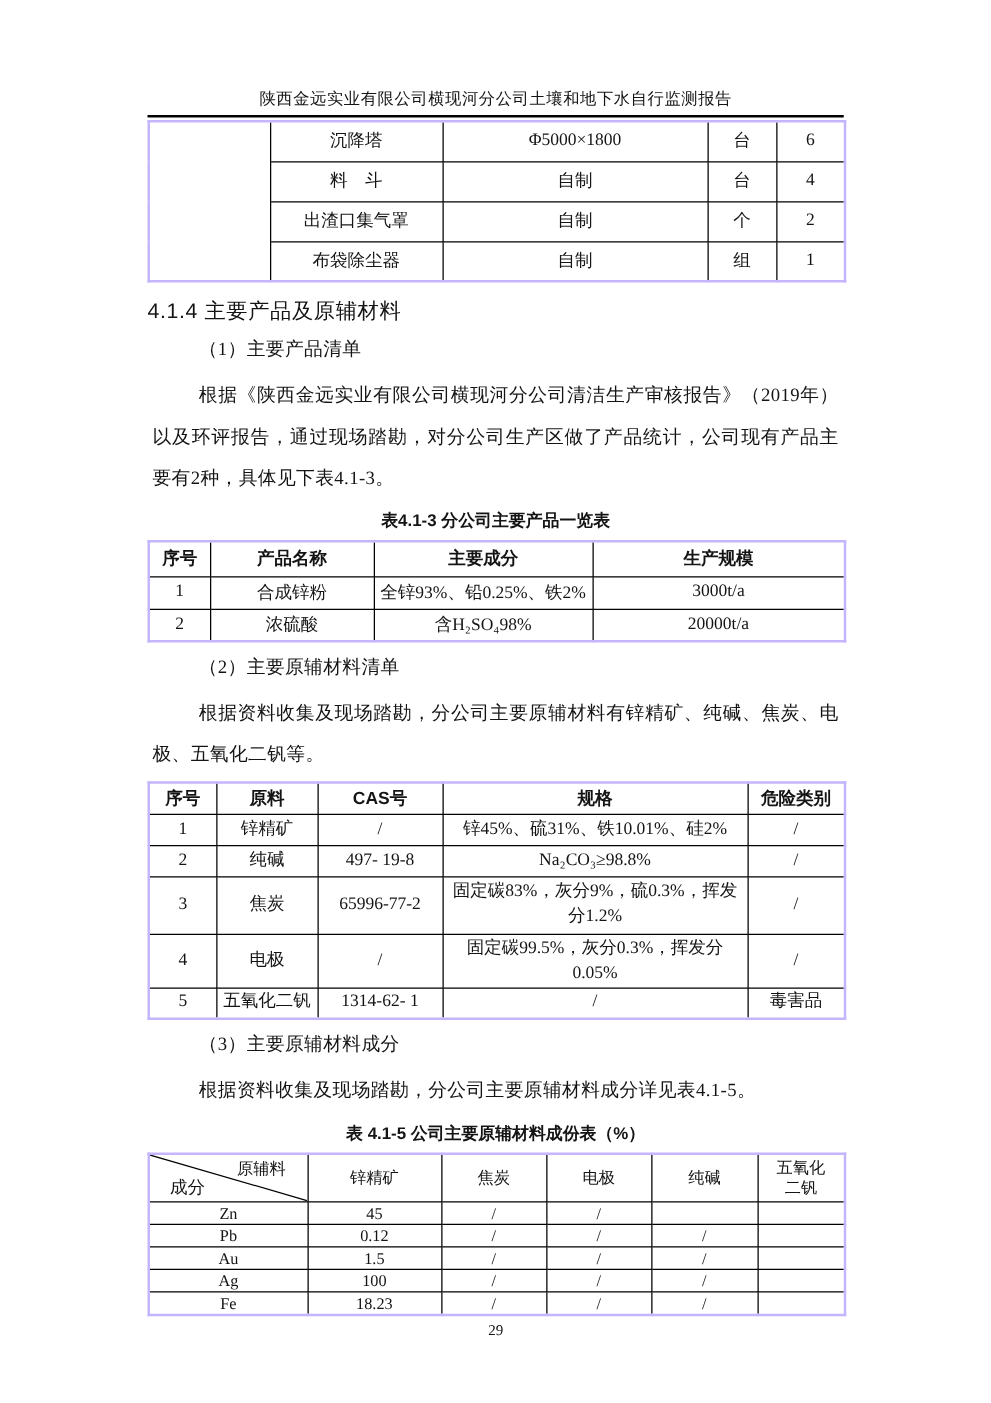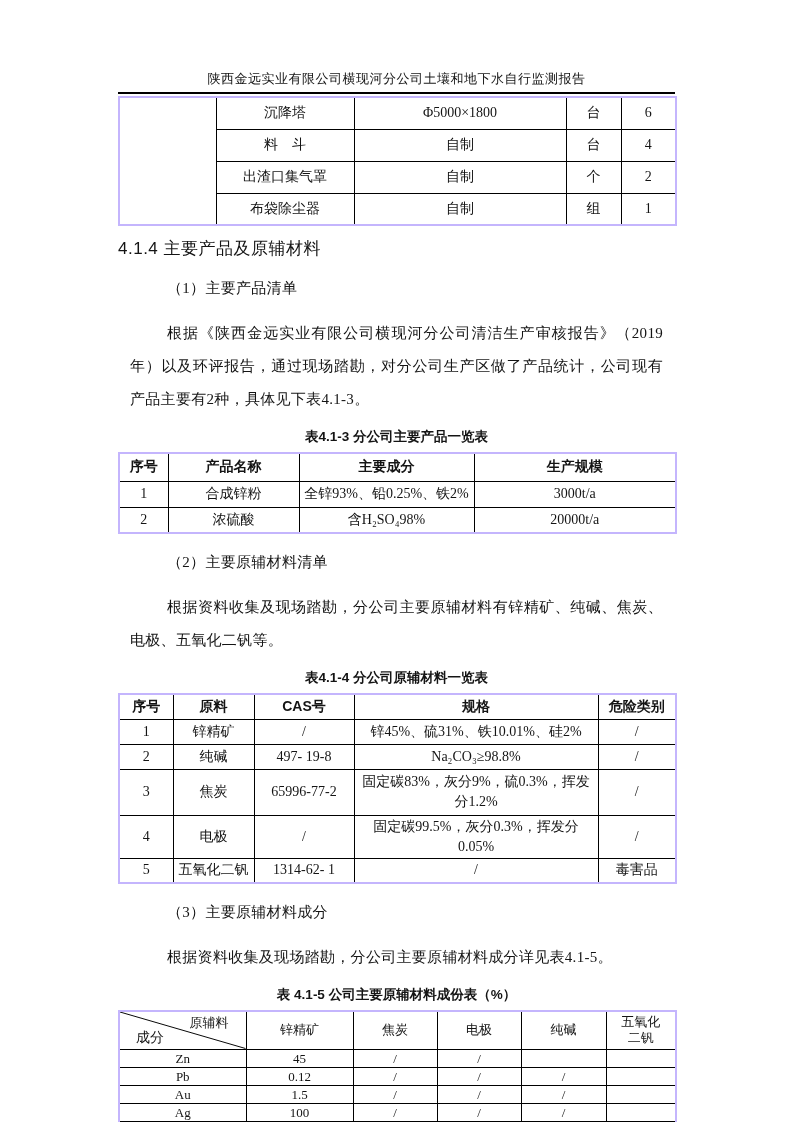--- a/index.html
+++ b/index.html
@@ -17,21 +17,21 @@
   td, th { border: 1px solid #000; text-align: center; vertical-align: middle; overflow: hidden; }
 
   .equip-table { margin-top: 2px; }
   .equip-table td { height: 32px; font-size: 14px; }
 
   .section-heading {
     font-family: "Liberation Sans", sans-serif; font-weight: normal;
     font-size: 17px; margin: 11px 0 0 0; letter-spacing: 0.5px;
   }
   .para {
-    margin: 12px; font-size: 15px; line-height: 33px;
+    margin: 4px; font-size: 15px; line-height: 33px;
     text-align: justify; text-indent: 37px; letter-spacing: 0.3px;
   }
   .table-caption {
     text-align: center; font-family: "Liberation Sans", sans-serif; font-weight: bold;
     font-size: 13.5px; margin: 8px 0 6px 0;
   }
 
   .products-table th { height: 28px; font-size: 14px; font-family:"Liberation Sans",sans-serif; }
   .products-table td { height: 26px; font-size: 14px; }
 
@@ -124,21 +124,20 @@
         <td>浓硫酸</td>
         <td>含H₂SO₄98%</td>
         <td>20000t/a</td>
       </tr>
     </tbody>
   </table>
 
   <p class="para">（2）主要原辅材料清单</p>
   <p class="para">根据资料收集及现场踏勘，分公司主要原辅材料有锌精矿、纯碱、焦炭、电极、五氧化二钒等。</p>
 
-  <div class="table-caption">表4.1-4 分公司原辅材料一览表</div>
   <table class="materials-table">
     <colgroup>
         <col style="width:54px">
         <col style="width:81px">
         <col style="width:100px">
         <col style="width:244px">
         <col style="width:78px">
       </colgroup>
     <tbody>
       <tr>

